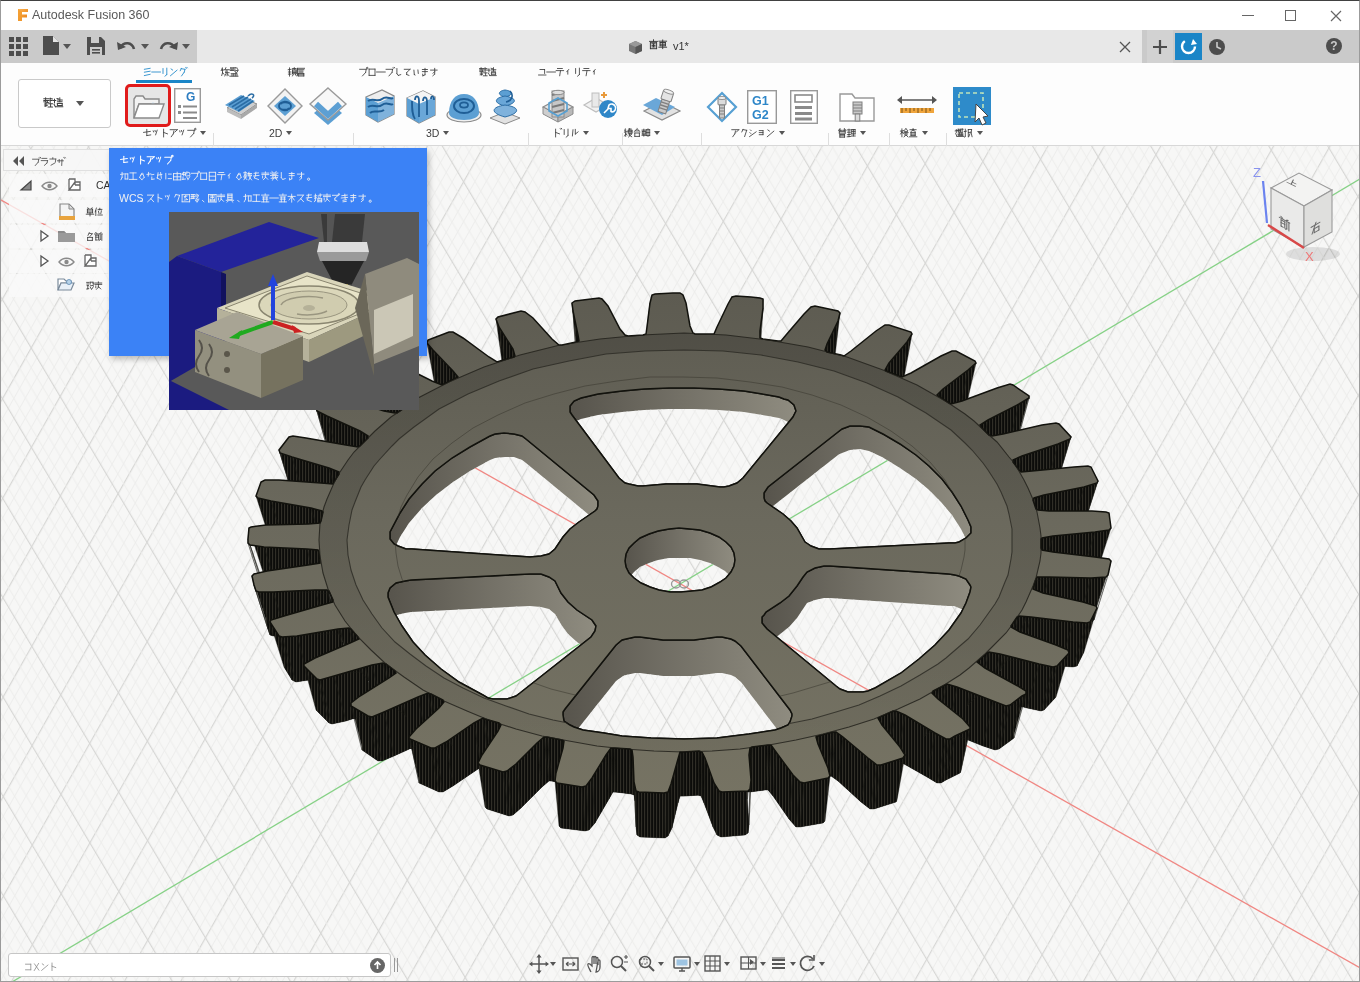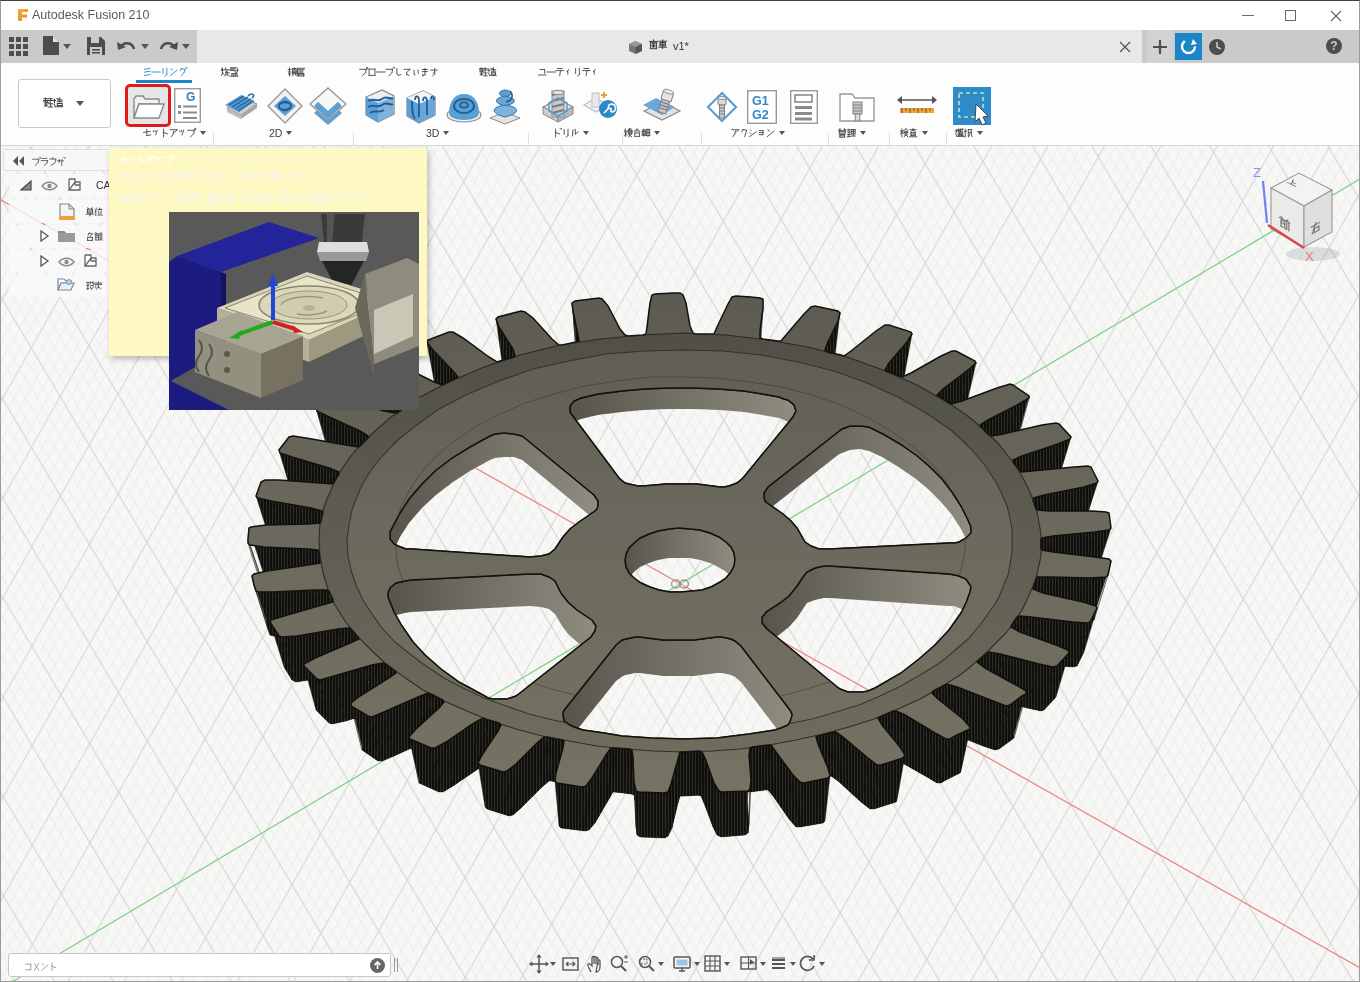--- a/index.html
+++ b/index.html
@@ -15,21 +15,21 @@
       <div class="abs" style="left:14px;top:6px"><svg width="16" height="16" style="overflow:visible;">
           <defs>
             <linearGradient id="fg" x1="0" y1="0" x2="1" y2="1">
               <stop offset="0" stop-color="#fbb454"></stop>
               <stop offset="1" stop-color="#e87d10"></stop>
             </linearGradient>
           </defs>
           <path d="M3 14 V2 H13 V5 H7 V7.5 H12 V10.5 H7 V14 Z" fill="url(#fg)"></path>
           <path d="M3 2 L7 5 V14 L3 14 Z" fill="#f29b2e" opacity="0.7"></path>
         </svg></div>
-      <div class="abs" style="left:31px;top:7px;font-size:12.5px;color:#595959">Autodesk Fusion 210</div>
+      <div class="abs" style="left:31px;top:7px;font-size:12.5px;color:#595959">Autodesk Fusion 360</div>
       <div class="abs" style="left:1241px;top:14px;width:12px;height:1.2px;background:#666"></div>
       <div class="abs" style="left:1284px;top:9px;width:11px;height:11px;border:1px solid #666"></div>
       <svg width="12" height="12" style="overflow:visible;position:absolute;left:1329px;top:9px">
         <path d="M1 1 L11 11 M11 1 L1 11" stroke="#666" stroke-width="1.2"></path>
       </svg>
     </div>
     <div class="abs" id="qat">
       <div class="abs" style="left:8px;top:7px"><svg width="19" height="19" style="overflow:visible;">
           <rect x="0" y="0" width="5" height="5" fill="#4d4d4d"></rect>
           <rect x="7" y="0" width="5" height="5" fill="#4d4d4d"></rect>
@@ -965,21 +965,21 @@
           <line x1="5.2" y1="6.0" x2="6.2" y2="7.8" stroke="#333" stroke-width="0.80" stroke-linecap="round"></line>
           <line x1="8.4" y1="5.6" x2="6.6" y2="8.4" stroke="#333" stroke-width="0.80" stroke-linecap="round"></line>
           <line x1="10.0" y1="2.0" x2="16.8" y2="2.0" stroke="#333" stroke-width="0.80" stroke-linecap="round"></line>
           <line x1="13.4" y1="0.8" x2="13.4" y2="2.0" stroke="#333" stroke-width="0.80" stroke-linecap="round"></line>
           <line x1="10.0" y1="3.4" x2="16.8" y2="3.4" stroke="#333" stroke-width="0.80" stroke-linecap="round"></line>
           <line x1="13.4" y1="3.4" x2="13.4" y2="6.2" stroke="#333" stroke-width="0.80" stroke-linecap="round"></line>
           <line x1="13.4" y1="6.2" x2="11.4" y2="8.4" stroke="#333" stroke-width="0.80" stroke-linecap="round"></line>
           <line x1="13.4" y1="5.6" x2="15.8" y2="8.0" stroke="#333" stroke-width="0.80" stroke-linecap="round"></line>
           <line x1="10.8" y1="4.8" x2="10.8" y2="6.8" stroke="#333" stroke-width="0.80" stroke-linecap="round"></line>
         </svg></div>
-      <div class="abs" style="left:108px;top:2px;width:318px;height:208px;background:#fef9c3;box-shadow:2px 3px 6px rgba(0,0,0,0.25)">
+      <div class="abs" style="left:108px;top:2px;width:318px;height:208px;background:#3b82f6;box-shadow:2px 3px 6px rgba(0,0,0,0.25)">
 <div class="abs" style="left:10px;top:6px"><svg width="80" height="13" style="overflow:visible;">
             <line x1="1.5" y1="4.4" x2="8.4" y2="3.4" stroke="#ffffff" stroke-width="1.03" stroke-linecap="round"></line>
             <line x1="4.8" y1="1.3" x2="4.8" y2="7.6" stroke="#ffffff" stroke-width="1.03" stroke-linecap="round"></line>
             <line x1="4.8" y1="7.6" x2="8.8" y2="6.9" stroke="#ffffff" stroke-width="1.03" stroke-linecap="round"></line>
             <line x1="11.2" y1="2.8" x2="11.6" y2="4.0" stroke="#ffffff" stroke-width="1.03" stroke-linecap="round"></line>
             <line x1="13.0" y1="2.4" x2="13.3" y2="3.6" stroke="#ffffff" stroke-width="1.03" stroke-linecap="round"></line>
             <line x1="15.2" y1="2.1" x2="13.6" y2="6.9" stroke="#ffffff" stroke-width="1.03" stroke-linecap="round"></line>
             <line x1="21.6" y1="1.1" x2="21.6" y2="9.0" stroke="#ffffff" stroke-width="1.03" stroke-linecap="round"></line>
             <line x1="21.6" y1="4.4" x2="25.6" y2="5.9" stroke="#ffffff" stroke-width="1.03" stroke-linecap="round"></line>
             <line x1="28.1" y1="1.7" x2="35.3" y2="1.7" stroke="#ffffff" stroke-width="1.03" stroke-linecap="round"></line>

